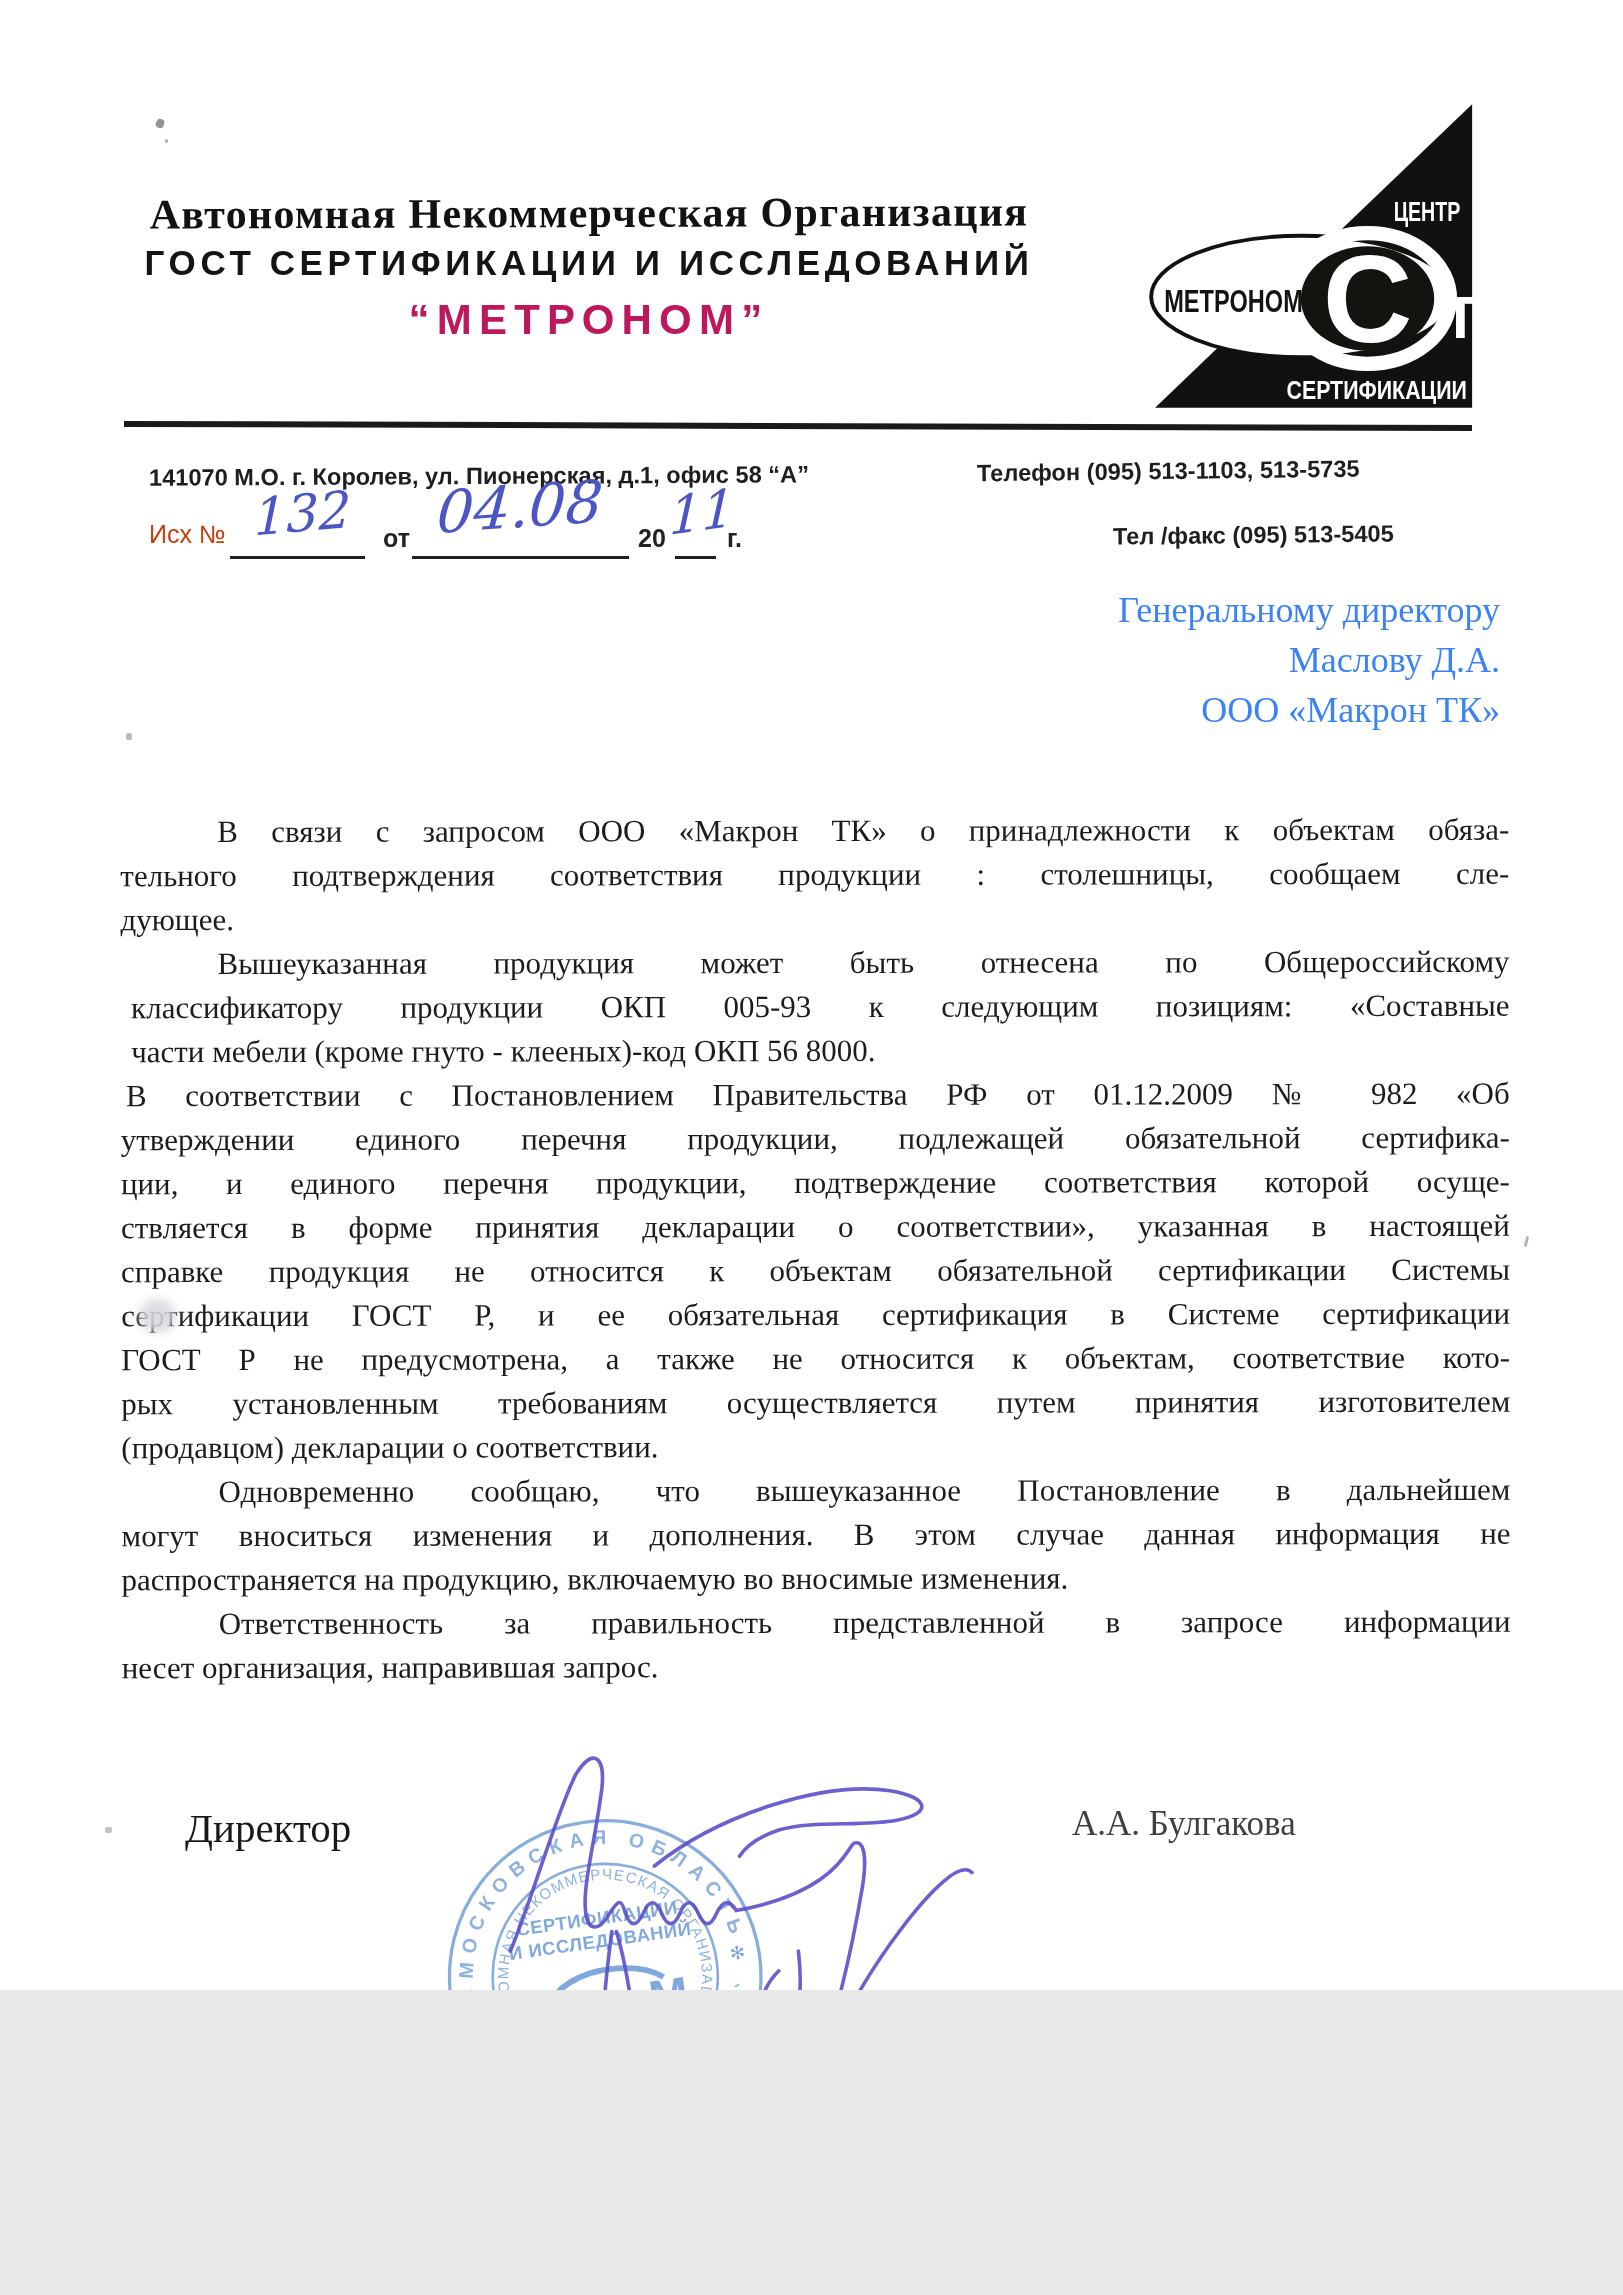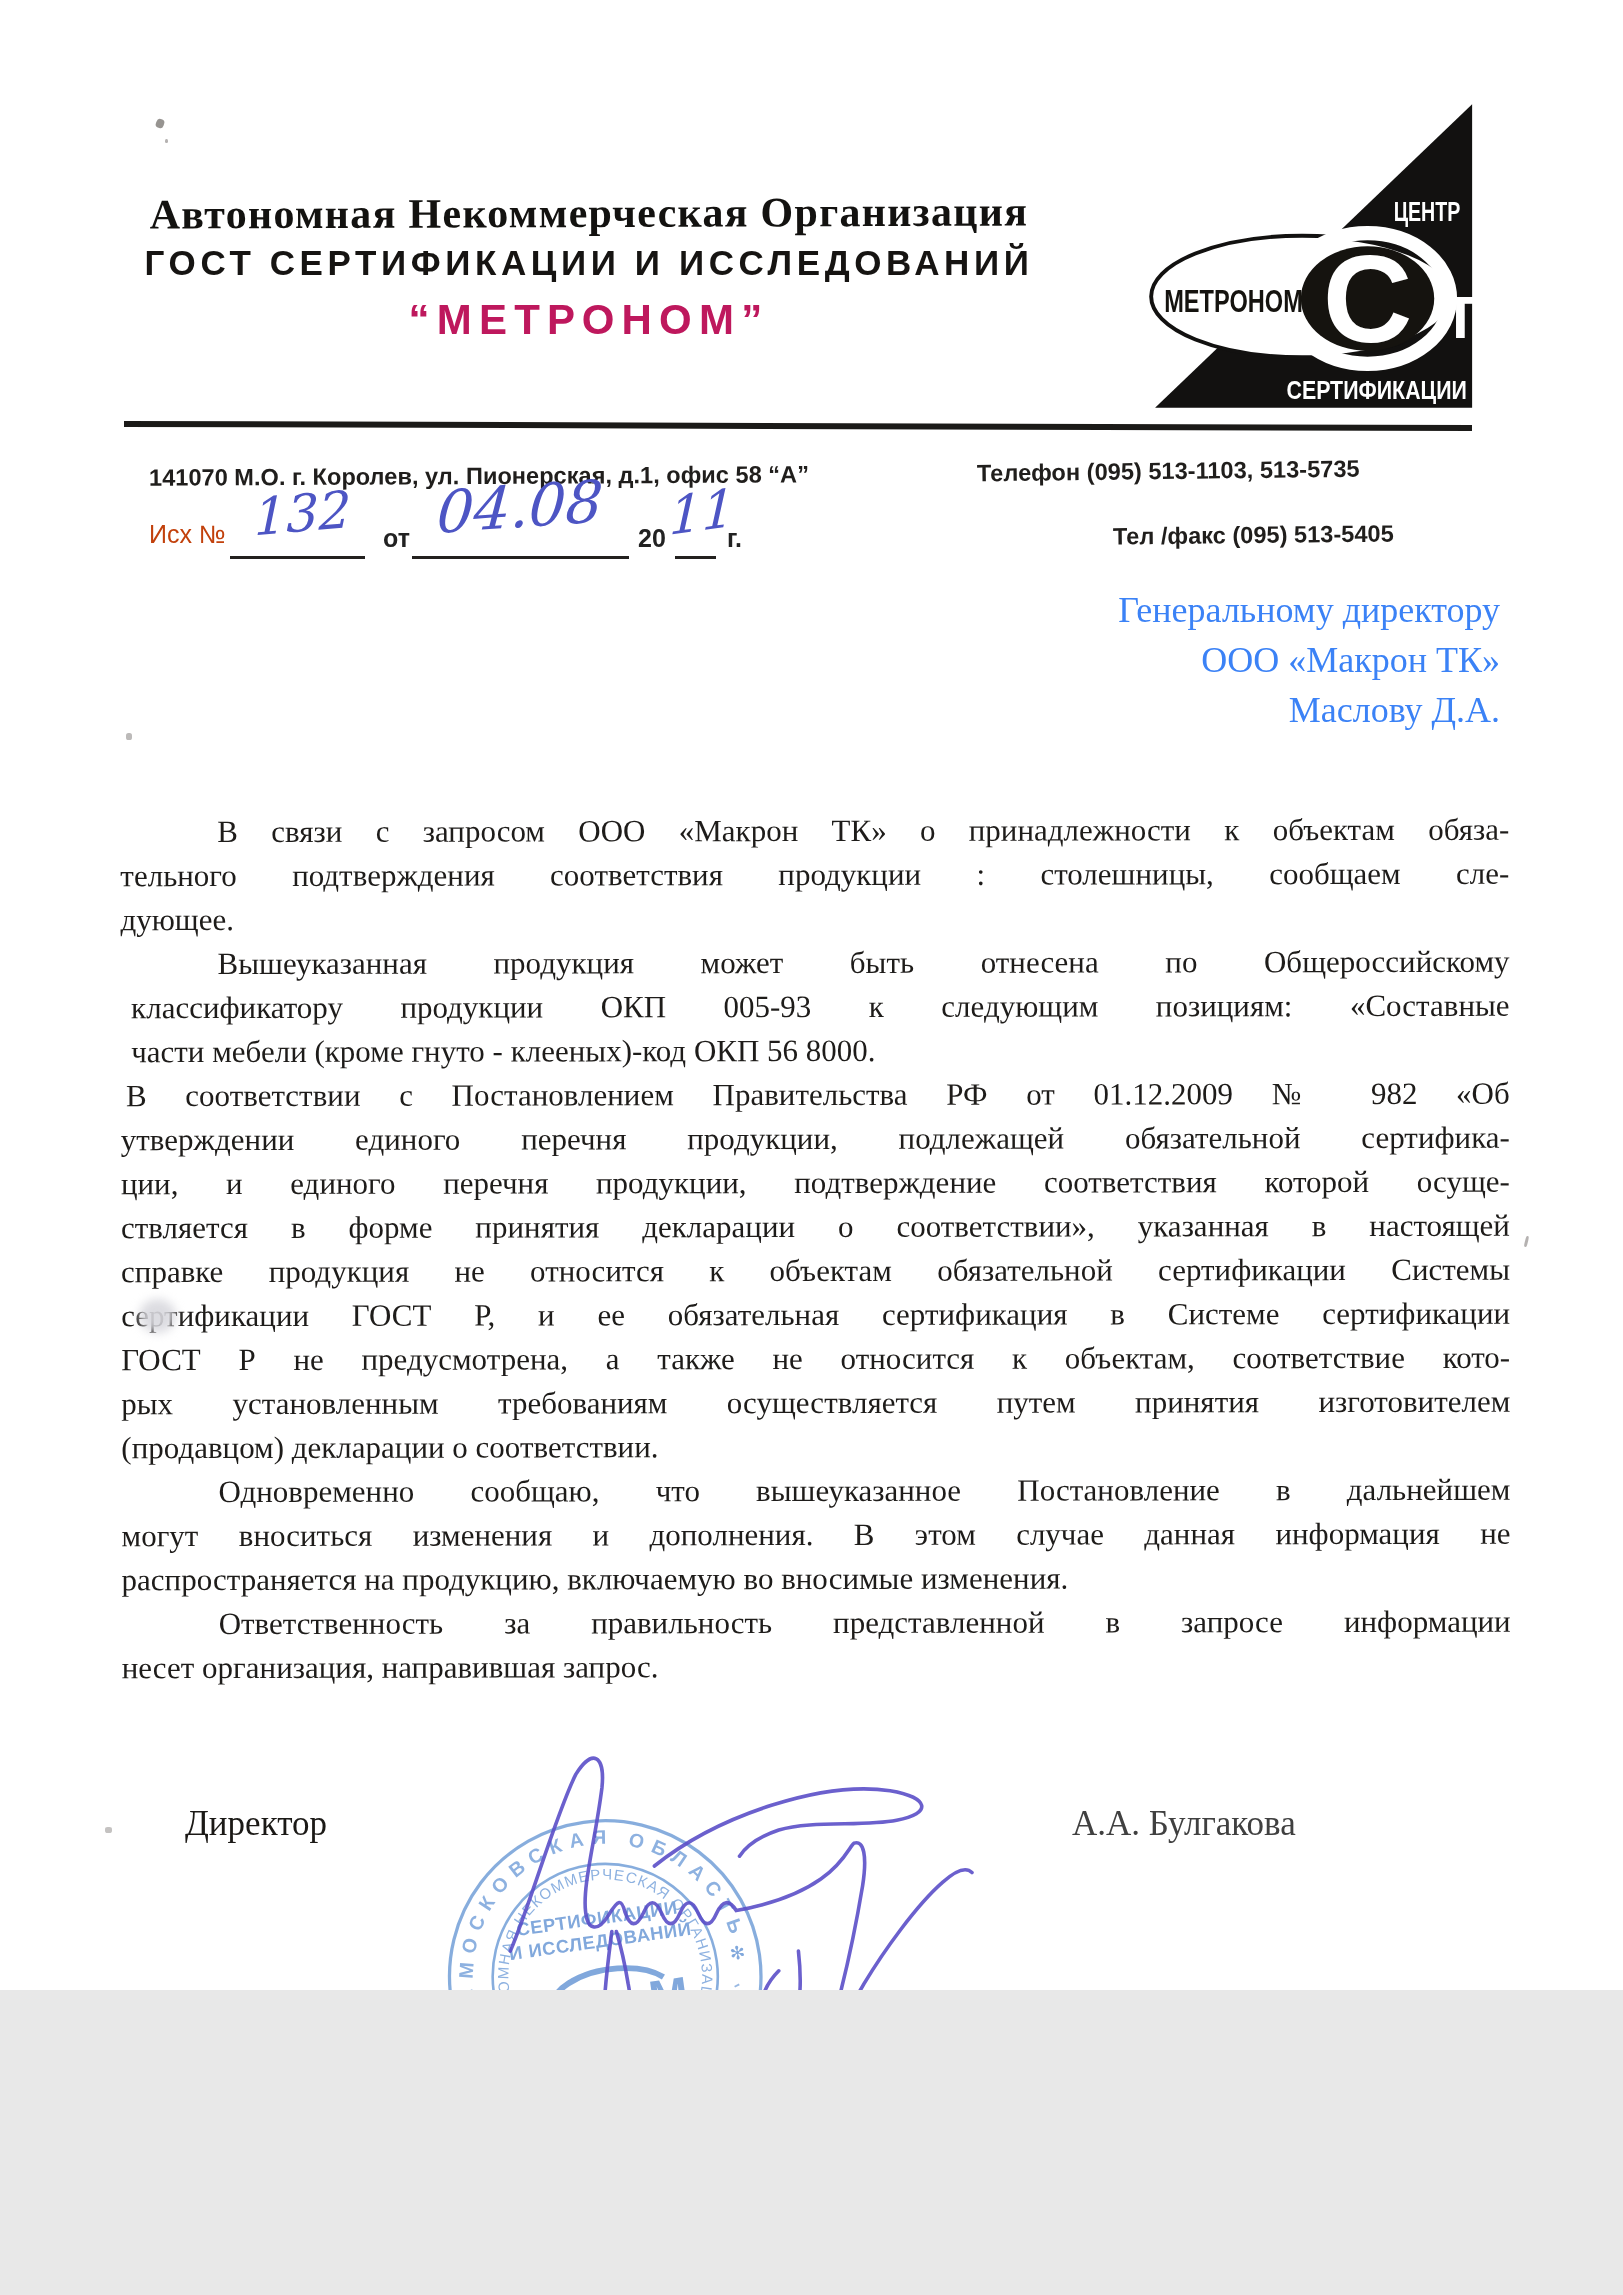--- a/index.html
+++ b/index.html
@@ -64,21 +64,21 @@
   .line.ind{ text-indent:97px; }
   .line.sub{ padding-left:10.5px; }
   .line.tiny{ text-indent:5.2px; }
 
   .smudge{
     left:139px; top:1299px; width:37px; height:34px; border-radius:50%;
     background:rgba(216,216,222,0.9); filter:blur(4.6px);
   }
 
   
-  .sig-position{ left:185px; top:1804px; font-size:35px; color:#1b1916;}
+  .sig-position{ left:185px; top:1804px; font-size:41px; color:#1b1916;}
   .sig-name{ left:1072px; top:1804px; font-size:35px; color:#404040;}
   .stamp-svg{ left:422px; top:1790px; filter:blur(0.3px);}
   .signature-svg{ left:471px; top:1735px; }
 
   .speck{ background:#6b6663; border-radius:40%; }
 </style>
 </head>
 <body>
 
 <div class="page">
@@ -111,22 +111,22 @@
   <div class="abs ref-word sans" style="left:383px; top:524px;">от</div>
   <div class="abs uline" style="left:412px; width:217px;"></div>
   <div class="abs hand" style="left:437px; top:473px; font-size:58px; transform:rotate(-4deg) skewX(-8deg);">04.08</div>
   <div class="abs ref-word sans" style="left:638px; top:524px;">20</div>
   <div class="abs hand" style="left:669px; top:482px; font-size:52px; transform:rotate(-8deg) skewX(-10deg);">11</div>
   <div class="abs uline" style="left:675px; width:41px;"></div>
   <div class="abs ref-word sans" style="left:727px; top:524px;">г.</div>
 
   <div class="abs recipient">
     <div>Генеральному директору</div>
+    <div>Маслову Д.А.</div>
     <div>ООО «Макрон ТК»</div>
-    <div>Маслову Д.А.</div>
   </div>
 
   <div class="abs body-text">
 
   <div class="line ind">В связи с запросом ООО «Макрон ТК» о принадлежности к объектам обяза-</div>
       <div class="line">тельного подтверждения соответствия продукции : столешницы,  сообщаем сле-</div>
       <div class="line end">дующее.</div>
       <div class="line ind">Вышеуказанная  продукция может быть отнесена по Общероссийскому</div>
       <div class="line sub">классификатору продукции ОКП 005-93 к следующим позициям: «Составные</div>
       <div class="line sub end">части мебели (кроме гнуто - клееных)-код ОКП 56 8000.</div>

